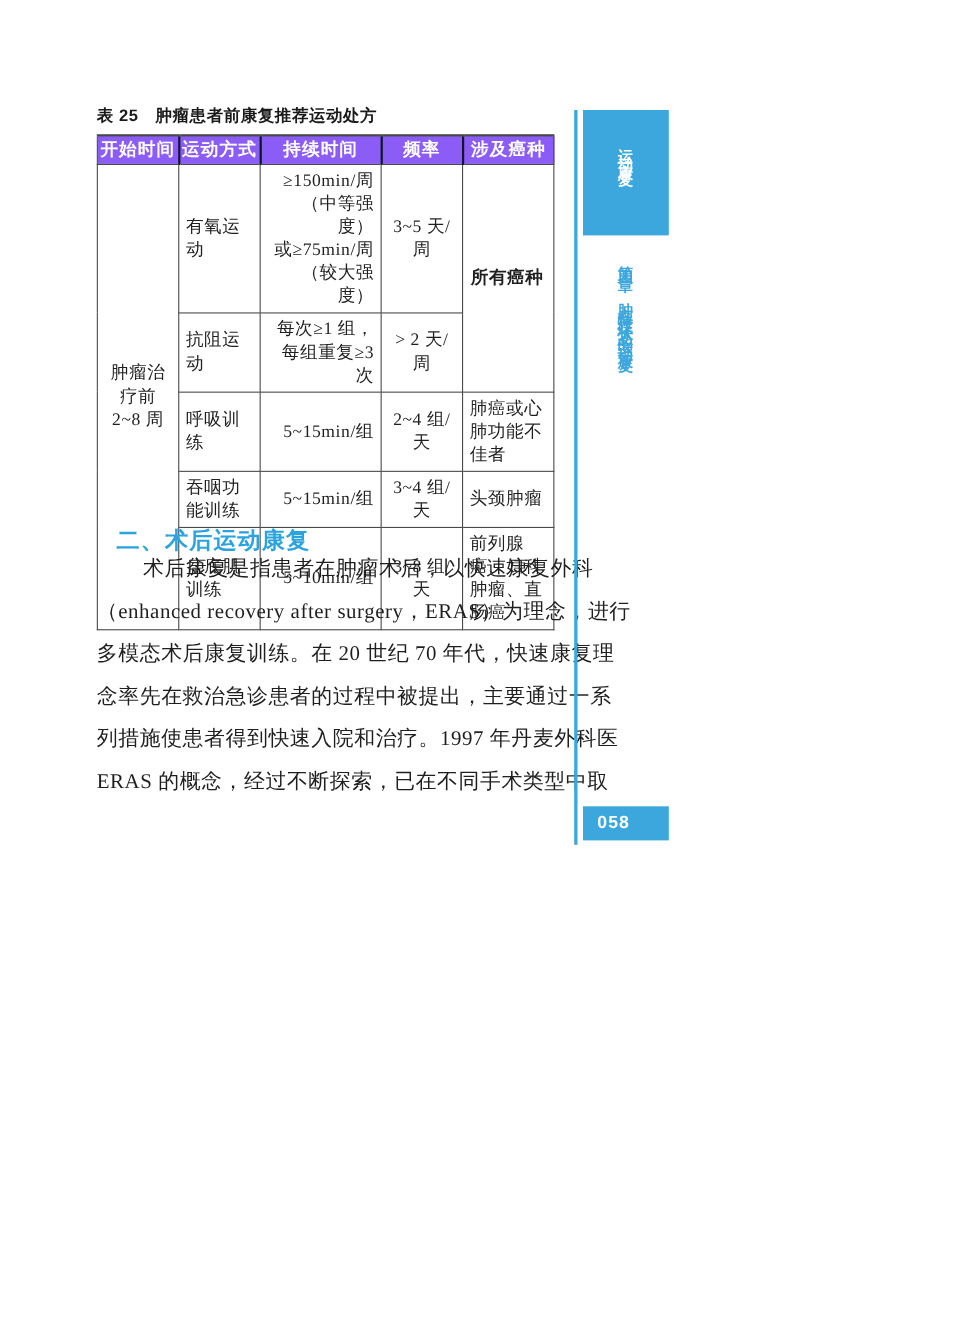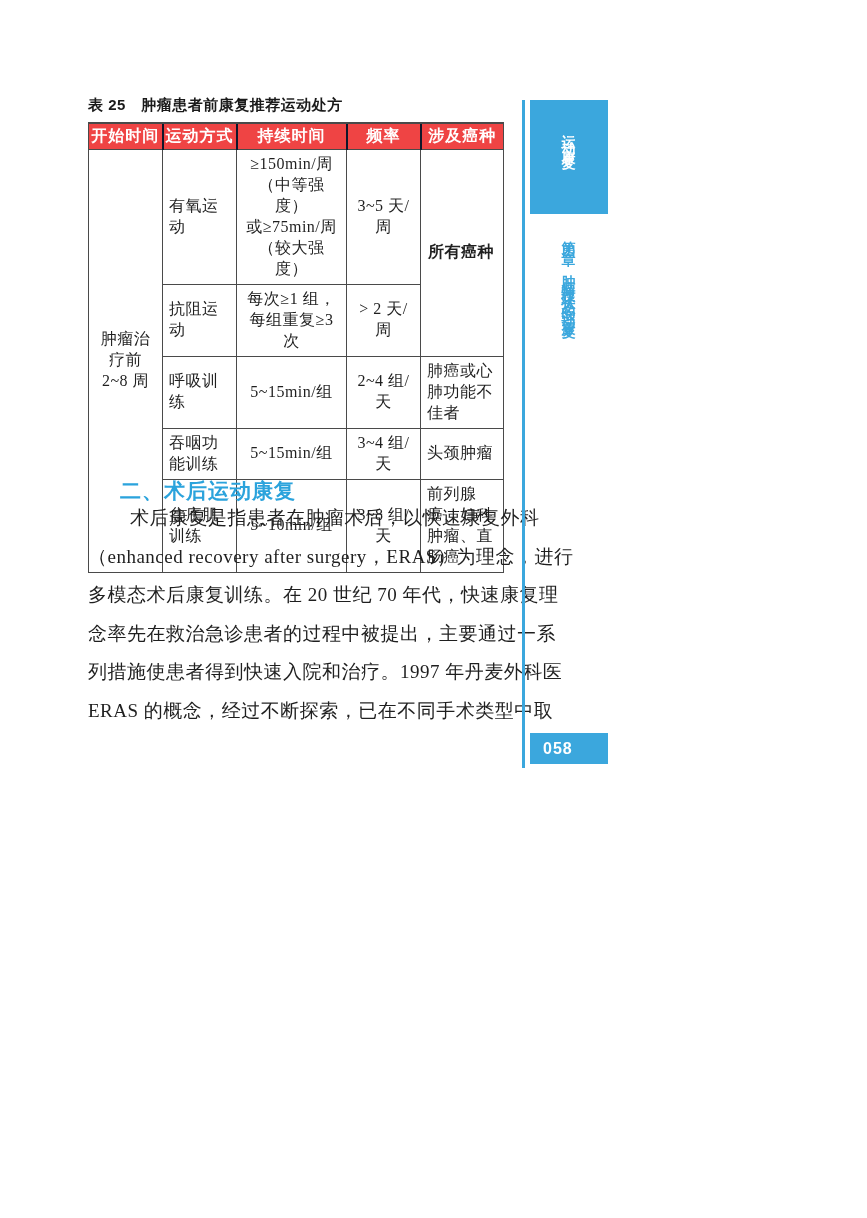--- a/index.html
+++ b/index.html
@@ -32,52 +32,52 @@
     left: 88px; top: 122px; width: 415px;
     border-collapse: collapse;
     table-layout: fixed;
   }
   table.rx td, table.rx th {
     border: 1.5px solid #4a4a4a;
     font-size: 16px;
     vertical-align: middle;
   }
   table.rx th {
-    background: #ef4444;
+    background: #8b5cf6;
     color: #ffffff;
     font-family: "Liberation Sans", "DejaVu Sans", sans-serif;
     font-weight: bold;
     height: 26px;
     letter-spacing: 1px;
     border-top: 2px solid #4a4a4a;
   }
   table.rx th + th { border-left: 2px solid #0f172a; }
   table.rx td {
     font-family: "Liberation Serif", "DejaVu Serif", serif;
     color: #1f1f1f;
     padding: 4px 6px;
     letter-spacing: 0.5px;
   }
   td.c-start  { text-align: center; margin-left: 41px; }
   td.c-mode   { text-align: left; padding-left: 7px; }
-  td.c-dur    { text-align: center; padding-left: 7px; white-space: pre-line; }
+  td.c-dur    { text-align: right; padding-left: 7px; white-space: pre-line; }
   td.c-freq   { text-align: center; padding: 4px 3px; }
   td.c-cancer { text-align: left; padding-left: 8px; }
   td.c-cancer.center { text-align: center; padding-left: 4px; font-weight: bold; }
   tr.r1 { height: 84px; }
   tr.r2 { height: 44px; }
   tr.r3 { height: 60px; }
   tr.r4 { height: 48px; }
   tr.r5 { height: 79px; }
 
   
   .section-heading {
     position: absolute;
     left: 88px; top: 477px; width: 424px;
-    padding-left: 32px;
+    padding-left: 18px;
     font-family: "Liberation Sans", "DejaVu Sans", sans-serif;
     font-weight: bold;
     font-size: 21px;
     color: #2ba3dc;
     letter-spacing: 1px;
   }
   .paragraph {
     position: absolute;
     left: 88px; top: 499px; width: 424px;
   }

